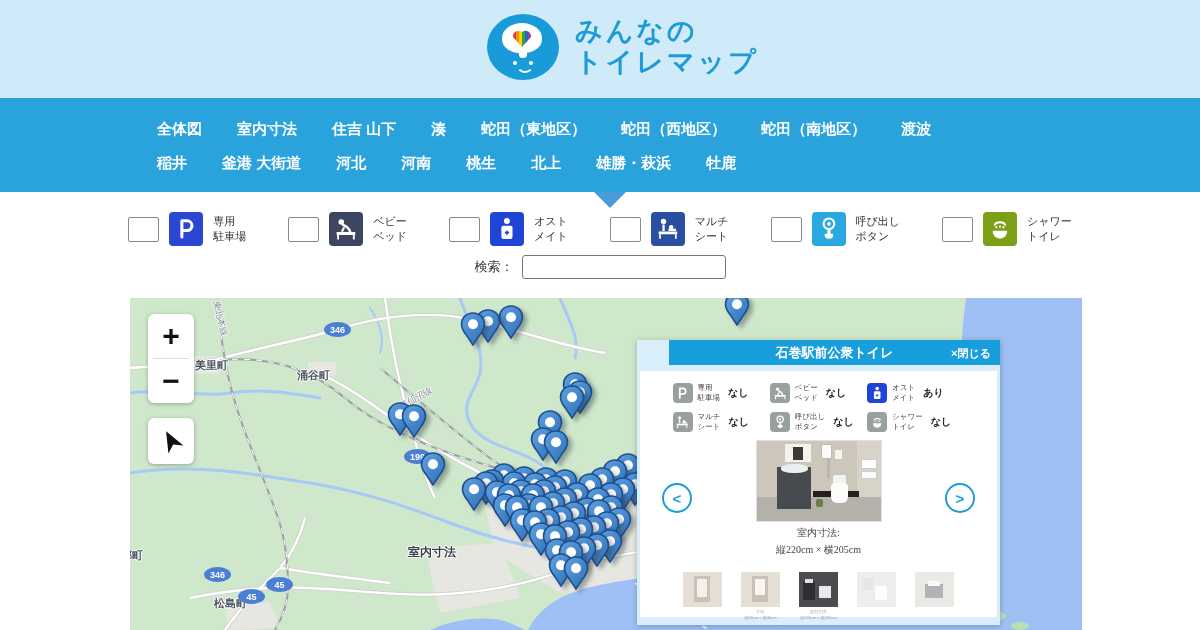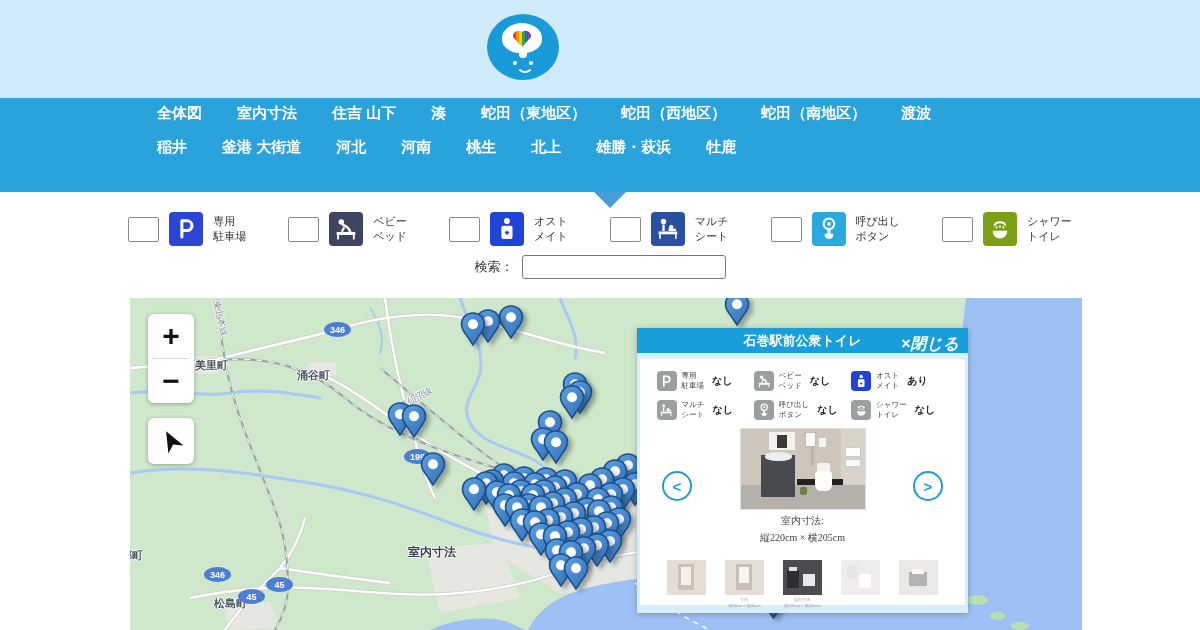--- a/index.html
+++ b/index.html
@@ -14,21 +14,21 @@
   .logo-bubble svg{position:absolute;left:7px;top:5px;}
   .logo-tail{position:absolute;left:32px;top:37px;width:8px;height:7px;background:#fff;border-radius:0 0 60% 60%;}
   .logo-eye{position:absolute;top:47px;width:4px;height:4px;border-radius:50%;background:#fff;}
   .logo-mouth{position:absolute;left:29px;top:49px;width:14px;height:8px;border:2px solid #fff;border-top:none;
               border-left-color:transparent;border-right-color:transparent;border-radius:0 0 12px 12px;}
   .site-title{margin-left:16px;font-weight:bold;font-size:27px;line-height:1.15;letter-spacing:3px;}
 
   
   .nav{position:absolute;left:0;top:98px;width:1200px;height:94px;}
   .nav-row{display:flex;gap:35px;padding-left:157px;align-items:center;}
-  .nav-row.r1{height:30px;}
+  .nav-row.r1{padding-top:16px;height:30px;}
   .nav-row.r2{padding-top:4px;height:30px;}
   .nav-item{color:#fff;font-weight:bold;font-size:15px;white-space:nowrap;cursor:pointer;}
   .nav-pointer{position:absolute;left:594px;top:192px;width:0;height:0;
                border-left:16px solid transparent;border-right:16px solid transparent;border-top:16px solid #4a9cd8;}
 
   
   .filters{position:absolute;left:0;top:212px;width:1200px;display:flex;justify-content:center;gap:42px;}
   .fgroup{display:flex;align-items:center;gap:10px;}
   .fcheck{width:29px;height:23px;background:#fff;border:1px solid #8a8a8a;border-radius:2px;cursor:pointer;}
   .amen-icon{display:inline-flex;align-items:center;justify-content:center;border-radius:4px;flex:0 0 auto;}
@@ -50,25 +50,25 @@
   .pin{position:absolute;filter:drop-shadow(4px 3px 2px rgba(40,50,60,.38));cursor:pointer;}
   .zoomctl{position:absolute;left:18px;top:16px;width:46px;background:#fff;border-radius:6px;
            box-shadow:0 1px 4px rgba(0,0,0,.3);}
   .zbtn{width:46px;height:44px;font-size:30px;font-weight:bold;color:#111;display:flex;align-items:center;
         justify-content:center;cursor:pointer;}
   .zdiv{height:1px;background:#ddd;margin:0 5px;}
   .locate{position:absolute;left:18px;top:120px;width:46px;height:46px;background:#fff;border-radius:6px;
           box-shadow:0 1px 4px rgba(0,0,0,.3);display:flex;align-items:center;justify-content:center;cursor:pointer;}
 
   
-  .popup{position:absolute;left:637px;top:328px;width:331px;height:285px;background:#d9eefb;
-         box-shadow:0 1px 6px rgba(0,0,0,.25);}
+  .popup{position:absolute;left:637px;top:340px;width:331px;height:285px;background:#d9eefb;
+         box-shadow:0 1px 6px rgba(0,0,0,.25);padding-left:32px;}
   .pp-head{position:relative;height:25px;display:flex;align-items:center;justify-content:center;}
   .pp-title{color:#fff;font-weight:bold;font-size:13px;}
-  .pp-close{position:absolute;right:9px;top:6px;color:#fff;font-size:16px;font-weight:bold;cursor:pointer;font-style:italic;}
+  .pp-close{position:absolute;right:9px;top:6px;color:#fff;font-size:11px;font-weight:bold;cursor:pointer;}
   .pp-body{position:absolute;left:3px;right:3px;top:31px;bottom:8px;background:#fff;}
   .pp-amen{display:grid;grid-template-columns:repeat(3,1fr);row-gap:9px;width:292px;margin:12px auto 0;}
   .pp-cell{display:flex;align-items:center;gap:5px;}
   .pp-cell .flabel{font-size:7.5px;line-height:1.3;color:#444;}
   .pp-val{font-size:10px;font-weight:bold;color:#222;margin-left:3px;}
   .pp-arrow{position:absolute;top:112px;width:26px;height:26px;border-radius:50%;border:2px solid #1e9cd8;
             background:#fff;color:#1e9cd8;font-size:15px;font-weight:bold;display:flex;align-items:center;
             justify-content:center;cursor:pointer;}
   .pp-photo{position:relative;width:124px;height:80px;margin:9px auto 0;background:#ccc6bb;outline:1px solid #e0e0e0;overflow:hidden;}
   .ph{position:absolute;}
@@ -111,20 +111,24 @@
             </linearGradient>
           </defs>
           <path d="M13 19 L4 9 A5.6 5.6 0 0 1 13 4 A5.6 5.6 0 0 1 22 9 Z" fill="url(#rb)"></path>
         </svg>
       </div>
       <div class="logo-tail"></div>
       <div class="logo-eye" style="left:26px"></div>
       <div class="logo-eye" style="left:42px"></div>
       <div class="logo-mouth"></div>
     </div>
+    <div class="site-title" style="color: rgb(30, 154, 214);">
+      <div>みんなの</div>
+      <div>トイレマップ</div>
+    </div>
   </div>
 </div>
 
 <div class="nav" style="background: rgb(42, 163, 220);">
   <div class="nav-row r1" id="navRow1">
       <span class="nav-item">全体図</span>
       <span class="nav-item">室内寸法</span>
       <span class="nav-item">住吉 山下</span>
       <span class="nav-item">湊</span>
       <span class="nav-item">蛇田（東地区）</span>

